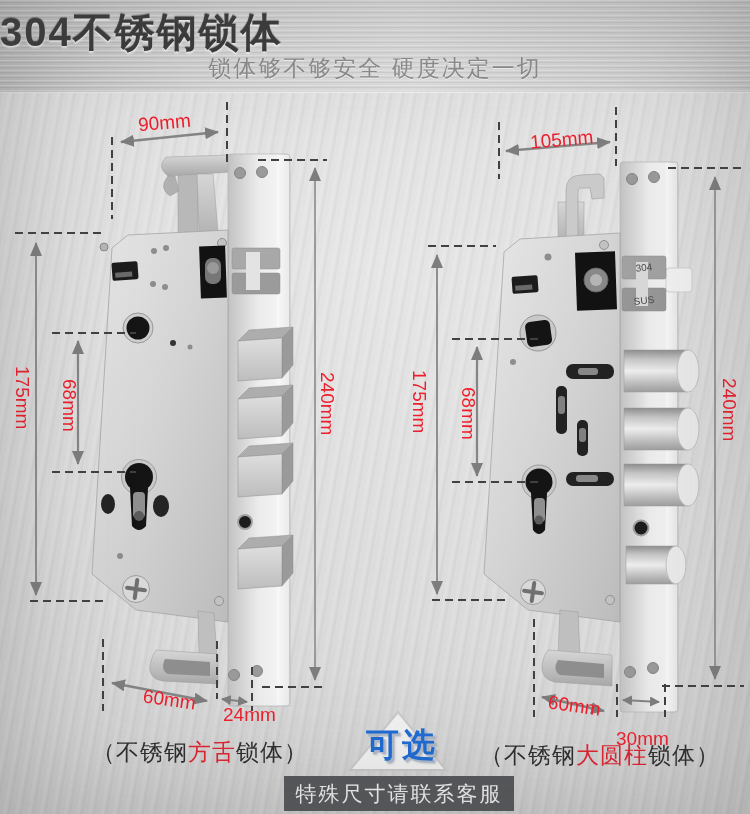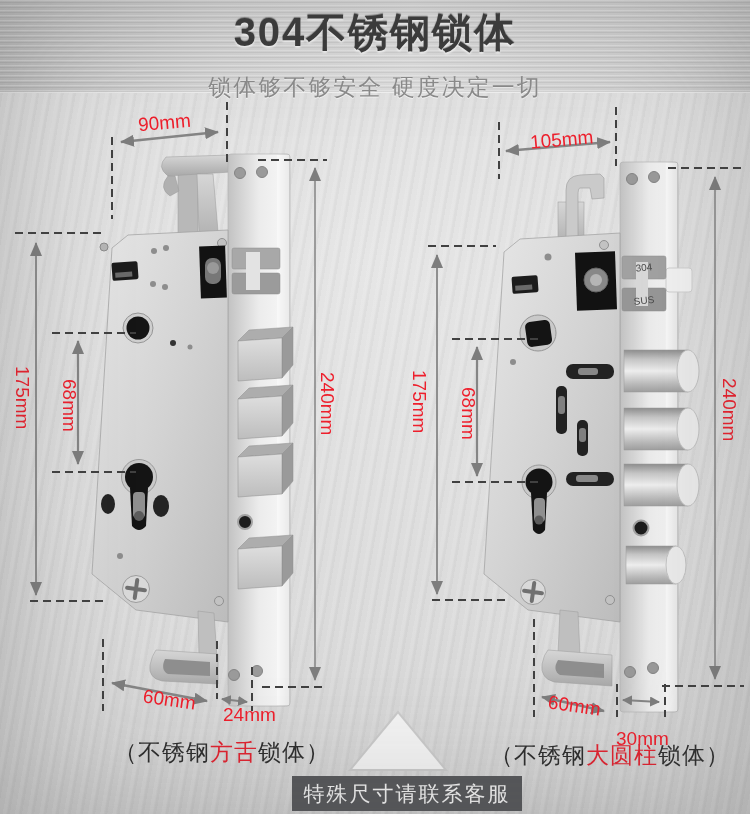--- a/index.html
+++ b/index.html
@@ -13,62 +13,61 @@
   .stage::after{content:"";position:absolute;inset:0;pointer-events:none;
     box-shadow:inset 0 0 130px rgba(80,80,80,.28);}
   .header-band{
     position:absolute;left:0;top:0;width:750px;height:92px;
     background:
       repeating-linear-gradient(180deg, rgba(255,255,255,.28) 0 1px, rgba(0,0,0,.06) 2px 3px, rgba(255,255,255,0) 3px 5px),
       linear-gradient(90deg,#bdbdbd,#d5d5d5 30%,#dedede 55%,#c8c8c8 100%);
     border-bottom:1px solid rgba(255,255,255,.45);
   }
   .title{
-    position:absolute;left:0;top:5px;width:750px;margin:0;text-align:center;
+    position:absolute;left:0;top:5px;width:750px;margin:0;
     font-size:40px;font-weight:bold;color:#3a3a3a;letter-spacing:2px;
     text-shadow:0 2px 2px rgba(255,255,255,.75), 0 -1px 1px rgba(30,30,30,.45);
   }
   .subtitle{
     position:absolute;left:0;top:53px;width:750px;text-align:center;
     font-size:23px;color:#8b8b8b;letter-spacing:2px;
     text-shadow:0 1px 0 rgba(255,255,255,.6);
-    margin-top:19px;
   }
   .art{position:absolute;left:0;top:0;}
   .dim{
     position:absolute;color:var(--dimension-red,#ee1f2c);
     font-size:19px;font-weight:500;white-space:nowrap;line-height:21px;
   }
   .rot90{transform:rotate(90deg);transform-origin:0 0;}
   #dim-90{left:138px;top:112px;transform:rotate(-5deg);}
   #dim-175L{left:33px;top:366px;}
   #dim-68L{left:80px;top:379px;}
   #dim-240L{left:338px;top:372px;}
   #dim-60L{left:143px;top:689px;transform:rotate(8deg);}
   #dim-24{left:223px;top:704px;}
   #dim-105{left:530px;top:129px;transform:rotate(-5deg);}
   #dim-175R{left:430px;top:370px;}
   #dim-68R{left:479px;top:387px;}
   #dim-240R{left:740px;top:378px;}
   #dim-60R{left:548px;top:695px;transform:rotate(8deg);}
   #dim-30{left:616px;top:704px;margin-top:24px;}
   .caption{
-    position:absolute;width:260px;text-align:right;
+    position:absolute;width:260px;text-align:center;
     font-size:23px;color:var(--caption-dark,#2d2d2d);letter-spacing:1px;white-space:nowrap;
   }
   #caption-left{left:70px;top:737px;}
   #caption-right{left:470px;top:740px;}
   .caption .hl{color:var(--highlight-red,#e02330);}
   #optional{
     position:absolute;left:358px;top:723px;width:88px;text-align:center;
     font-size:33px;font-weight:bold;color:var(--optional-blue,#1e6bd3);letter-spacing:3px;
     text-shadow:2px 2px 0 rgba(170,185,205,.85), 3px 3px 2px rgba(120,130,150,.5);
   }
   #footer-note{
-    position:absolute;left:292px;top:776px;width:230px;height:35px;
+    position:absolute;left:284px;top:776px;width:230px;height:35px;
     background:var(--footer-bg,#56575a);color:var(--footer-text,#f2f2f2);
     font-size:21px;line-height:35px;text-align:center;letter-spacing:2px;
   }
 </style>
 </head>
 <body>
 
 <div class="stage">
 
   <div class="header-band"></div>
@@ -348,16 +347,17 @@
   <div class="dim" id="dim-60R">60mm</div>
   <div class="dim" id="dim-30">30mm</div>
 
   <div class="caption" id="caption-left">
     <span>（不锈钢</span><span class="hl">方舌</span><span>锁体）</span>
   </div>
   <div class="caption" id="caption-right">
     <span>（不锈钢</span><span class="hl">大圆柱</span><span>锁体）</span>
   </div>
 
+  <div id="optional">可选</div>
 
   <div id="footer-note">特殊尺寸请联系客服</div>
 
 </div>
 
 </body></html>

